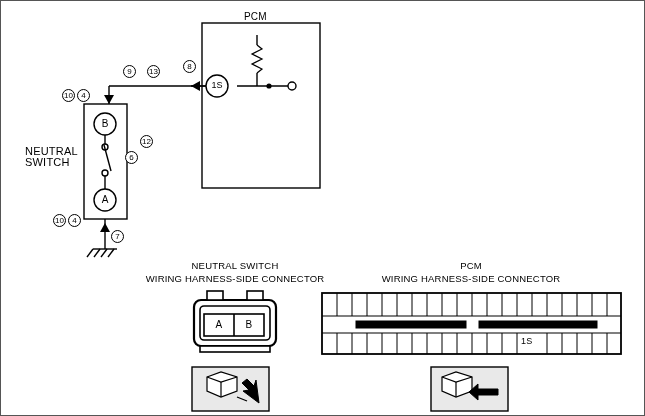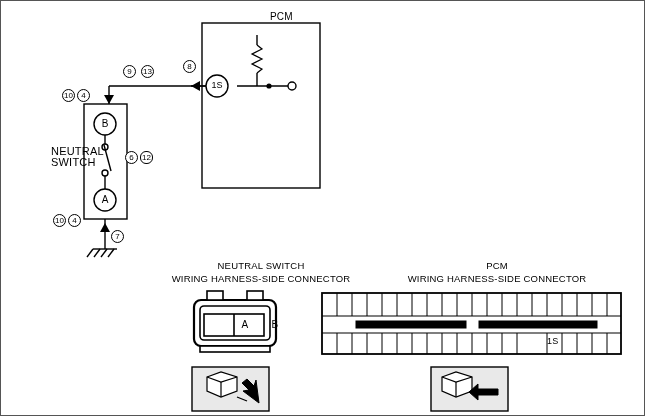--- a/index.html
+++ b/index.html
@@ -17,21 +17,20 @@
     font-family: "Liberation Sans", sans-serif;
     overflow: hidden;
   }
   .lbl {
     position: absolute;
     font-size: 9px;
     color: #000000;
     white-space: pre;
     line-height: 11px;
     letter-spacing: 0.2px;
-    margin-left: 26px;
   }
   .lbl.center { text-align: center; }
   .num-badge {
     position: absolute;
     width: 13px;
     height: 13px;
     border: 1px solid #000000;
     border-radius: 50%;
     box-sizing: border-box;
     font-size: 8px;
@@ -196,29 +195,29 @@
   <div class="lbl" style="left:24px; top:145px; font-size:11px;">NEUTRAL
 SWITCH</div>
 
   <div class="term-label" style="left:93px; top:117px; width:22px;">B</div>
   <div class="term-label" style="left:93px; top:193px; width:22px;">A</div>
 
   <div class="num-badge" style="left:61px; top:88px;">10</div>
   <div class="num-badge" style="left:76px; top:88px;">4</div>
 
   <div class="num-badge" style="left:124px; top:150px;">6</div>
-  <div class="num-badge" style="left:139px; top:150px;border-radius:6px;">12</div>
+  <div class="num-badge" style="left:139px; top:134px;">12</div>
 
   <div class="num-badge" style="left:52px; top:213px;">10</div>
   <div class="num-badge" style="left:67px; top:213px;">4</div>
 
   <div class="num-badge" style="left:110px; top:229px;">7</div>
 
   <div class="num-badge" style="left:122px; top:64px;">9</div>
-  <div class="num-badge" style="left:140px; top:64px;">13</div>
+  <div class="num-badge" style="left:146px; top:64px;">13</div>
 
   <div class="num-badge" style="left:182px; top:59px;">8</div>
 
   <div class="lbl center" style="left:154px; top:259px; width:160px; font-size:9.5px;">NEUTRAL SWITCH</div>
   <div class="lbl center" style="left:134px; top:272px; width:200px; font-size:9.5px;">WIRING HARNESS-SIDE CONNECTOR</div>
 
   <div class="lbl center" style="left:203px; top:318px; width:30px; font-size:10px;">A</div>
   <div class="lbl center" style="left:233px; top:318px; width:30px; font-size:10px;">B</div>
 
   <div class="lbl center" style="left:420px; top:259px; width:100px; font-size:9.5px;">PCM</div>

